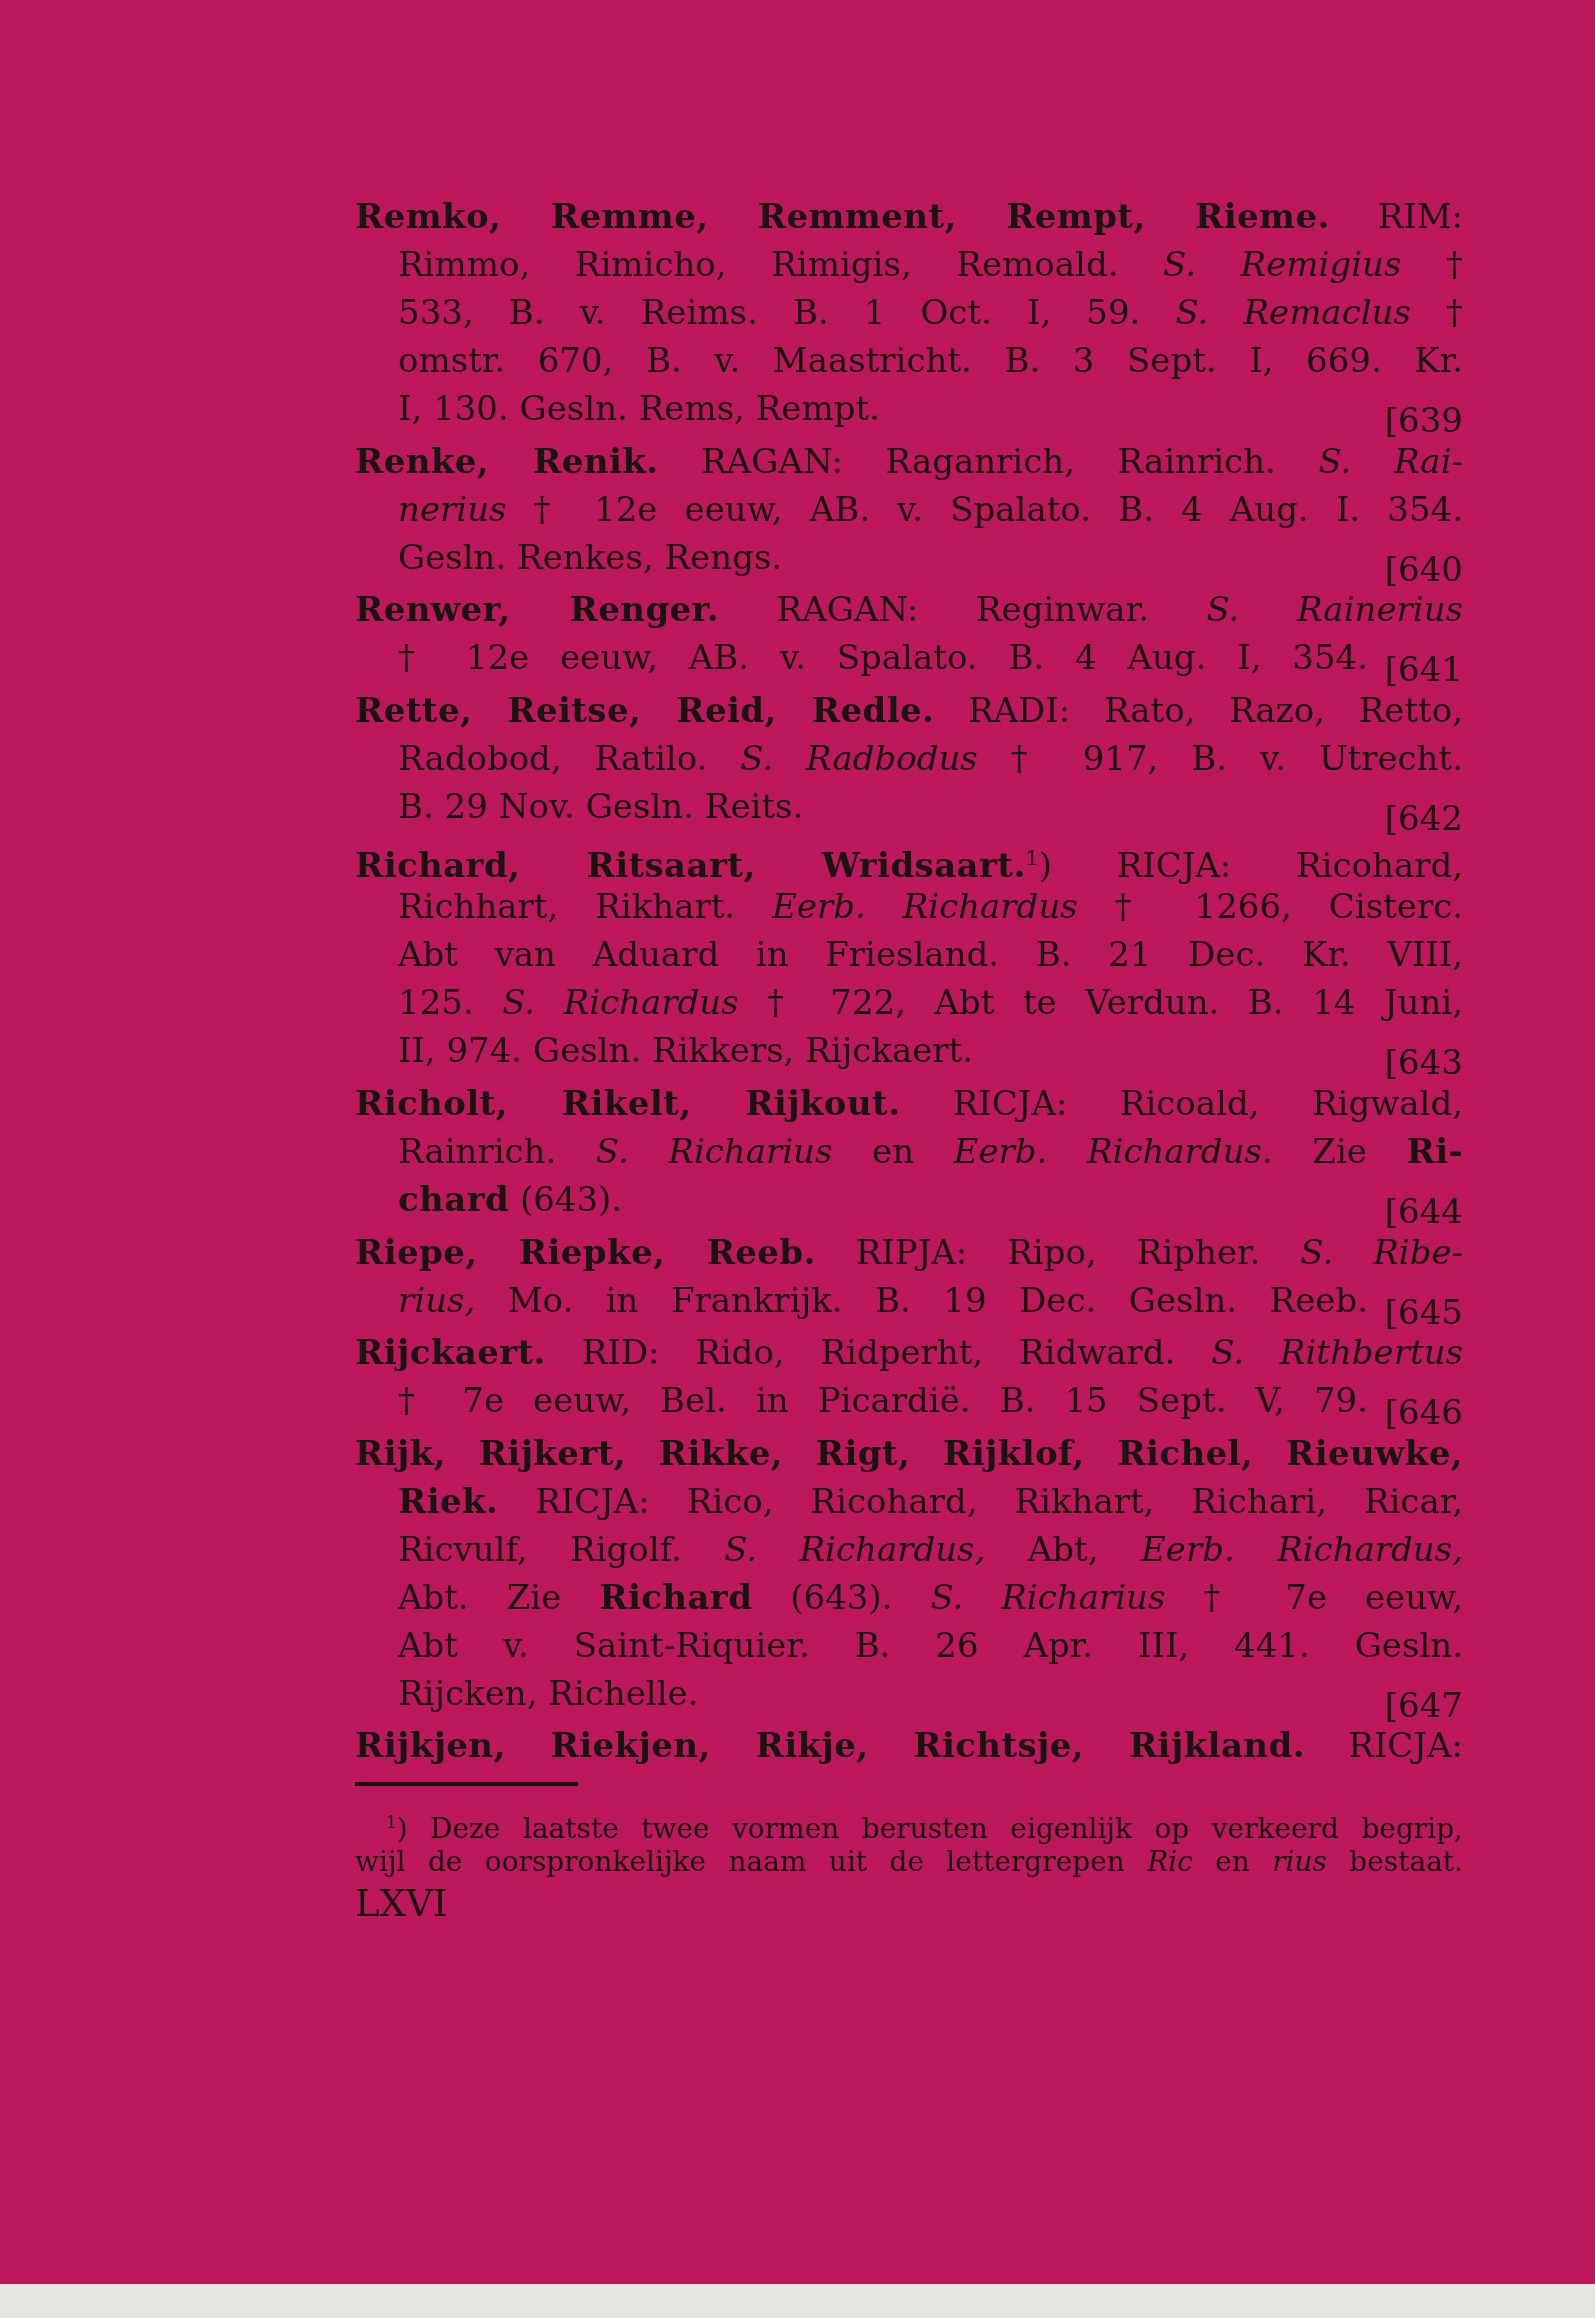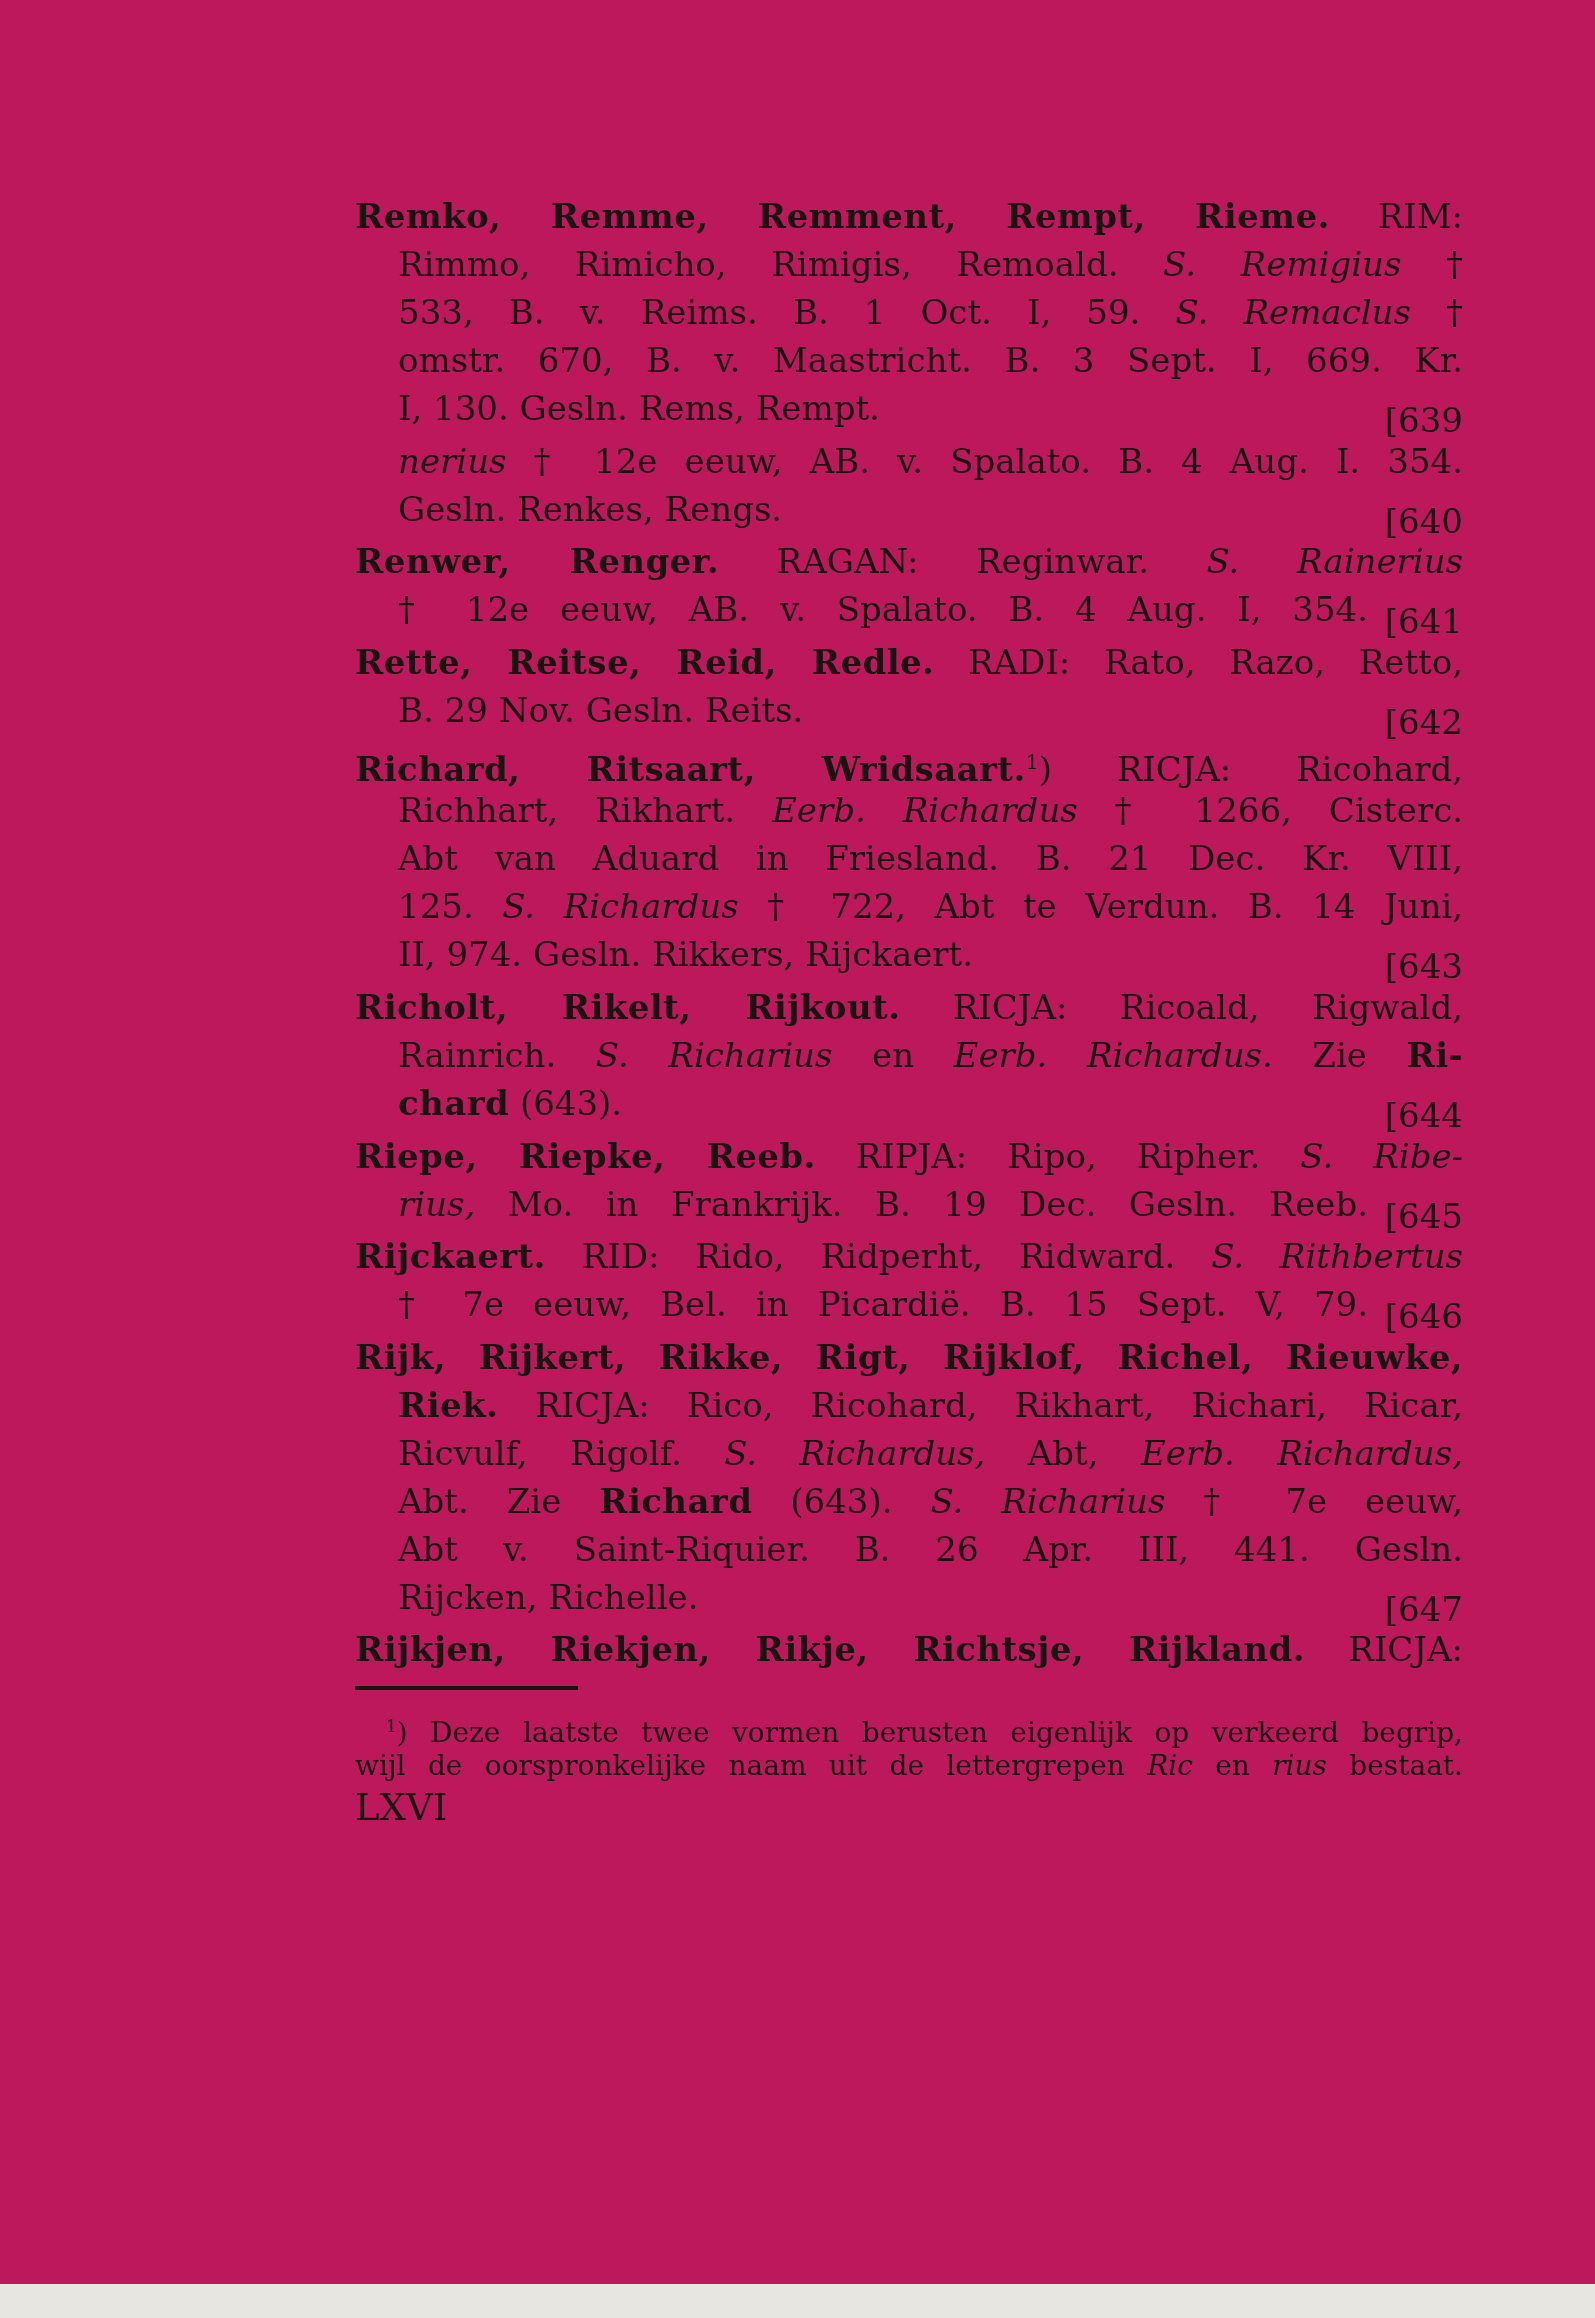--- a/index.html
+++ b/index.html
@@ -50,40 +50,46 @@
           </div>
           <div class="line indent fill">
             <span class="line-main"><span class="seg plain">omstr. 670, B. v. Maastricht. B. 3 Sept. I, 669. Kr.</span></span>
           </div>
           <div class="line indent has-ref">
             <span class="line-main"><span class="seg plain">I, 130. Gesln. Rems, Rempt.</span></span>
             <span class="ref">[639</span>
           </div>
         </div>
         <div class="entry">
+          <div class="line fill">
+            <span class="line-main"><span class="seg bold">Renke, Renik.</span><span class="seg plain"> RAGAN: Raganrich, Rainrich. </span><span class="seg italic">S. Rai-</span></span>
+          </div>
           <div class="line indent fill">
             <span class="line-main"><span class="seg italic">nerius</span><span class="seg plain"> † 12e eeuw, AB. v. Spalato. B. 4 Aug. I. 354.</span></span>
           </div>
           <div class="line indent has-ref">
             <span class="line-main"><span class="seg plain">Gesln. Renkes, Rengs.</span></span>
             <span class="ref">[640</span>
           </div>
         </div>
         <div class="entry">
           <div class="line fill">
             <span class="line-main"><span class="seg bold">Renwer, Renger.</span><span class="seg plain"> RAGAN: Reginwar. </span><span class="seg italic">S. Rainerius</span></span>
           </div>
           <div class="line indent fill has-ref">
             <span class="line-main"><span class="seg plain">† 12e eeuw, AB. v. Spalato. B. 4 Aug. I, 354.</span></span>
             <span class="ref">[641</span>
           </div>
         </div>
         <div class="entry">
           <div class="line fill">
             <span class="line-main"><span class="seg bold">Rette, Reitse, Reid, Redle.</span><span class="seg plain"> RADI: Rato, Razo, Retto,</span></span>
+          </div>
+          <div class="line indent fill">
+            <span class="line-main"><span class="seg plain">Radobod, Ratilo. </span><span class="seg italic">S. Radbodus</span><span class="seg plain"> † 917, B. v. Utrecht.</span></span>
           </div>
           <div class="line indent has-ref">
             <span class="line-main"><span class="seg plain">B. 29 Nov. Gesln. Reits.</span></span>
             <span class="ref">[642</span>
           </div>
         </div>
         <div class="entry">
           <div class="line fill">
             <span class="line-main"><span class="seg bold">Richard, Ritsaart, Wridsaart.</span><span class="seg sup">1</span><span class="seg plain">) RICJA: Ricohard,</span></span>
           </div>

